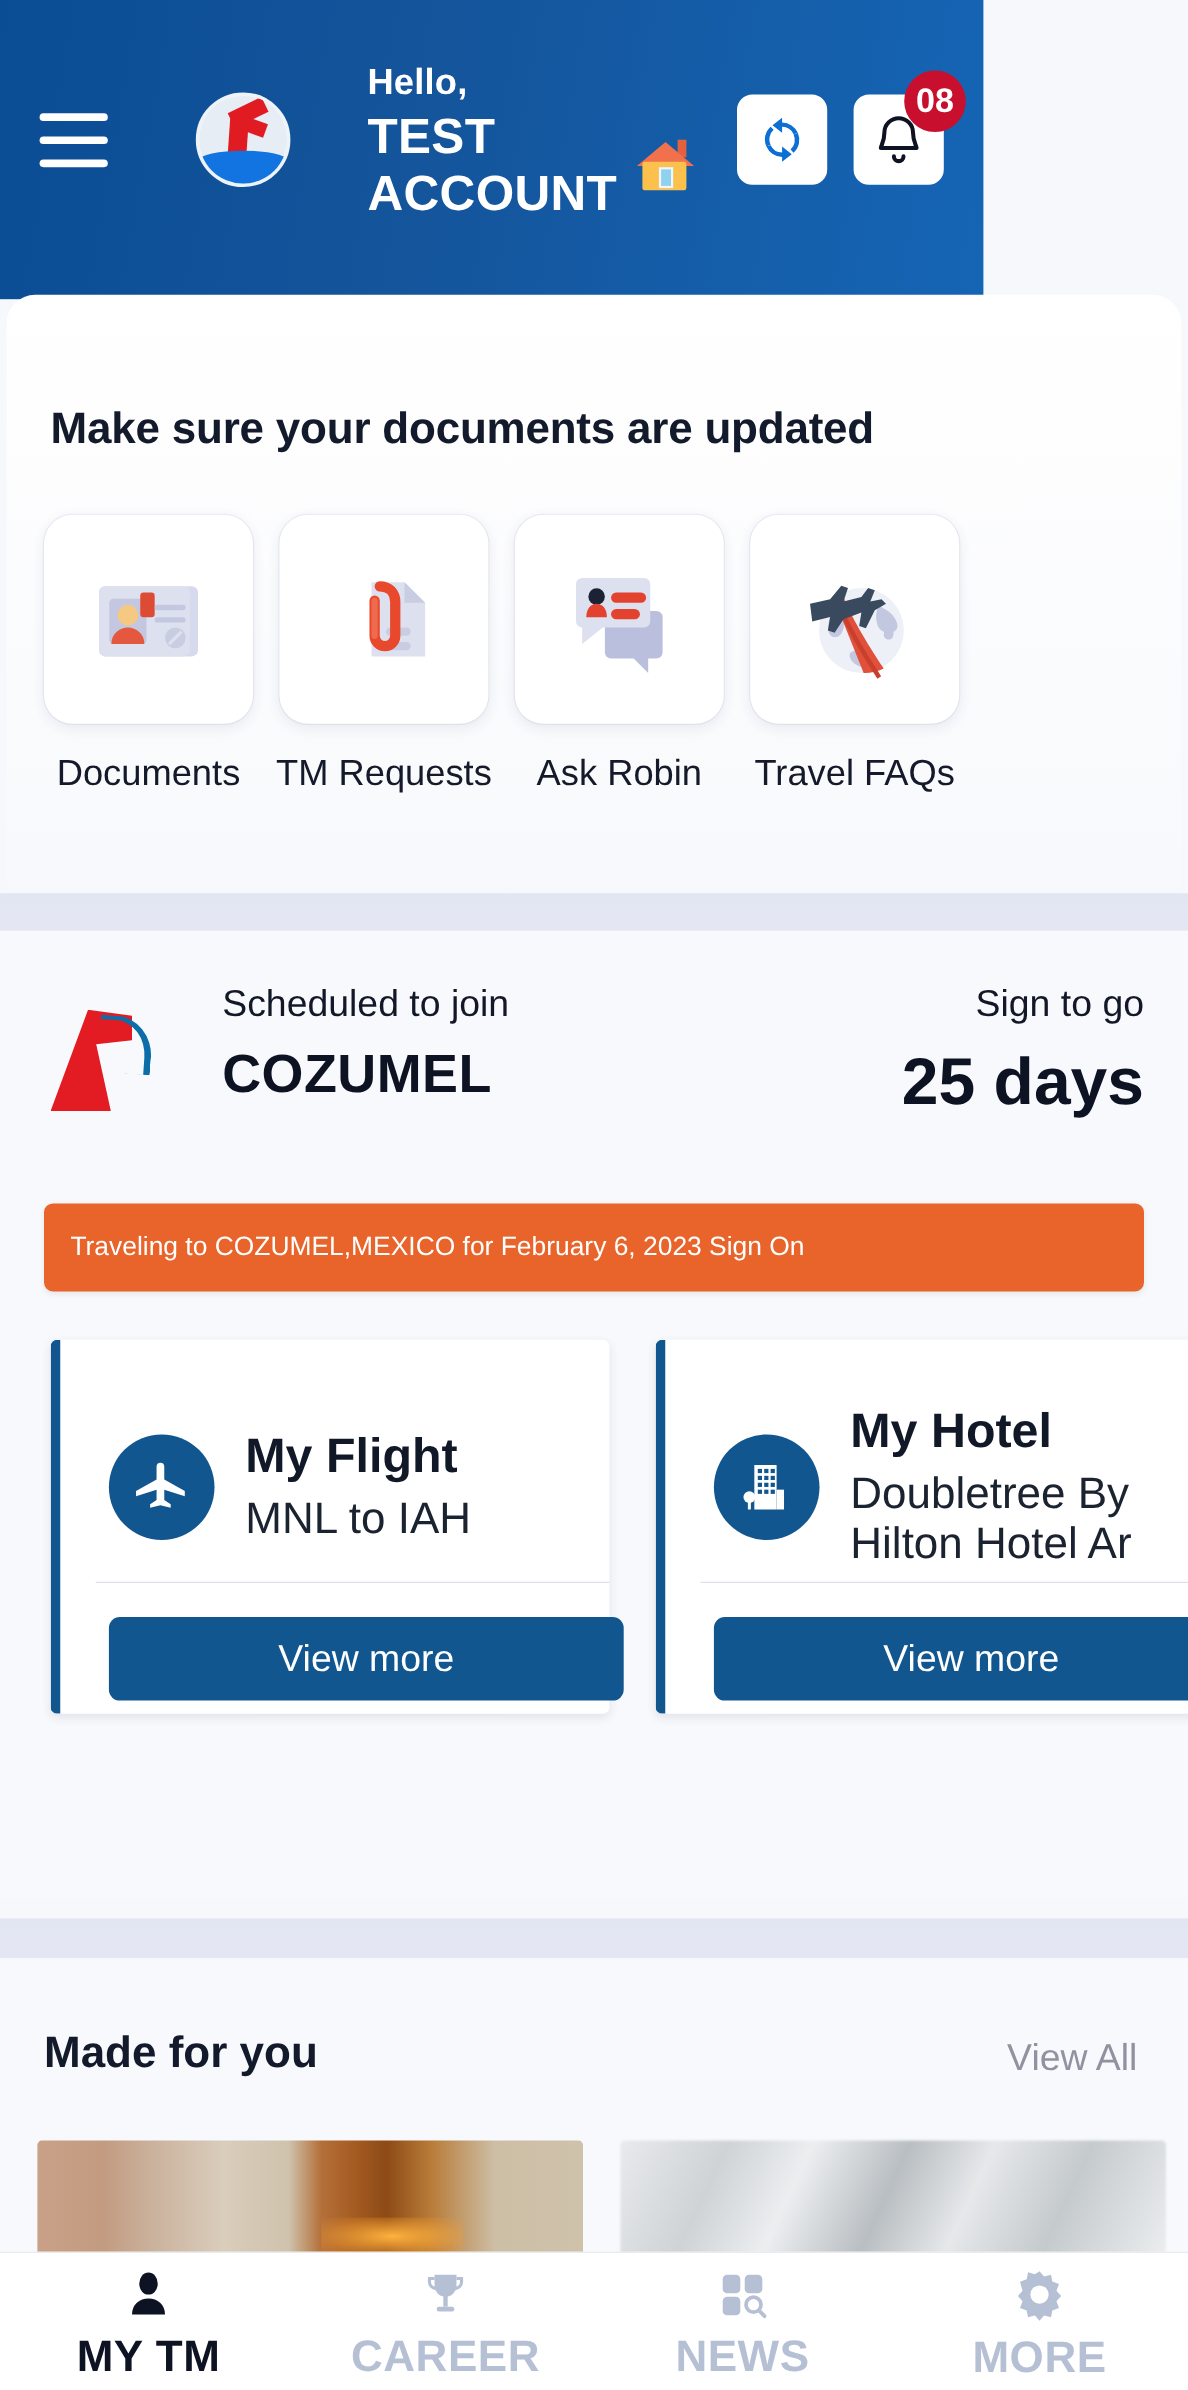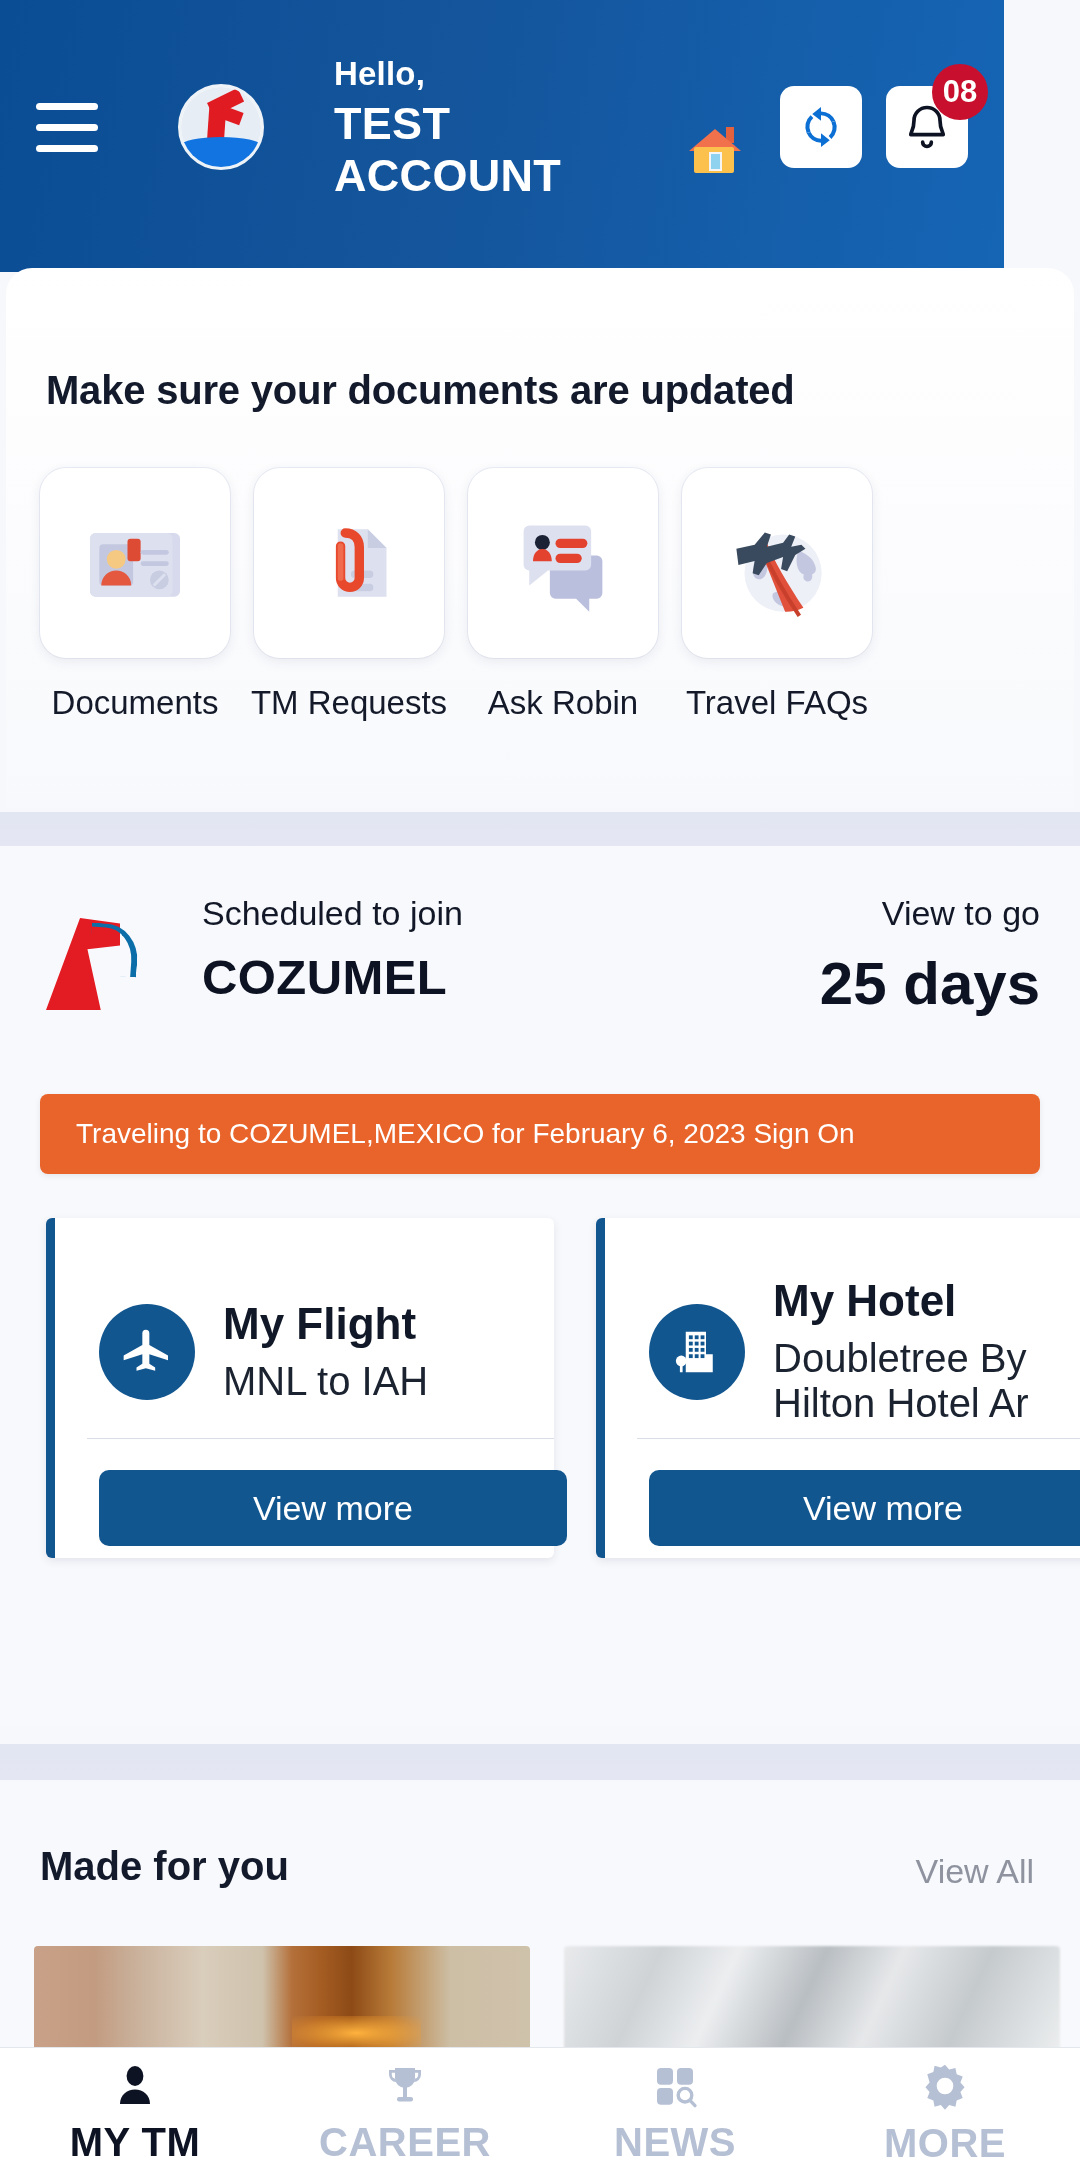--- a/index.html
+++ b/index.html
@@ -6,21 +6,21 @@
   html, body {
     width: 1080px; height: 2173px;
     font-family: "Liberation Sans", sans-serif;
     background: #f8f9fc;
     overflow: hidden;
   }
   .phone { position: relative; width: 1080px; height: 2173px; background: #f7f8fb; }
 
   
   .header {
-    position: absolute; left: 0; top: 0; width: 1004px; height: 272px;
+    position: absolute; left: 0; top: 0; width: 894px; height: 272px;
     background: linear-gradient(100deg, #0b4d94 0%, #14559c 45%, #1565b5 100%);
     display: flex; align-items: center; padding: 0 36px; gap: 40px;
   }
   .hamburger { width: 62px; height: 56px; display: flex; flex-direction: column;
     justify-content: center; gap: 14px; cursor: pointer; margin-top: -18px;}
   .hamburger span { display: block; width: 62px; height: 7px; background: #fff; border-radius: 4px; }
 
   .avatar {
     width: 86px; height: 86px; border-radius: 50%; margin-left: 40px; margin-top: -18px;
     background: #ffffff; border: 3px solid #eef3f8;
@@ -102,21 +102,21 @@
   .ship-text { margin-left: 22px; }
   .ship-sub { font-size: 34px; color:#121827; font-weight:400; }
   .ship-name { font-size: 49px; color:#0d1323; font-weight:700; margin-top: 16px; letter-spacing:.4px;}
   .days-col { margin-left:auto; text-align:right; }
   .days-sub { font-size: 34px; color:#121827; }
   .days-val { font-size: 60px; color:#0d1323; font-weight:700; margin-top: 16px;}
 
   .banner {
     position:absolute; left: 40px; top: 248px; width: 1000px; height: 80px;
     background:#e8642a; border-radius: 8px; display:flex; align-items:center;
-    color:#fff; font-size: 28px; padding-left: 36px; white-space: nowrap; overflow:hidden;
+    color:#fff; font-size: 24px; padding-left: 24px; white-space: nowrap; overflow:hidden;
     box-shadow: 0 2px 6px rgba(0,0,0,.08);
   }
 
   .trip-cards { position:absolute; left: 46px; top: 372px; display:flex; gap: 42px; }
   .trip-card {
     width: 508px; height: 340px; background:#fff; border-radius: 6px;
     border-left: 9px solid #12568f;
     box-shadow: 0 3px 9px rgba(40,50,90,.10);
     position:relative; flex: 0 0 auto;
   }
@@ -294,21 +294,21 @@
     <div class="ship-row">
       <div class="ship-logo">
         <div class="tail"></div>
         <div class="swoosh"></div>
       </div>
       <div class="ship-text">
         <div class="ship-sub">Scheduled to join</div>
         <div class="ship-name">COZUMEL</div>
       </div>
       <div class="days-col">
-        <div class="days-sub">View to go</div>
+        <div class="days-sub">Sign to go</div>
         <div class="days-val">25 days</div>
       </div>
     </div>
 
     <div class="banner">Traveling to COZUMEL,MEXICO for February 6, 2023 Sign On</div>
 
     <div class="trip-cards">
 
       <div class="trip-card">
         <div class="trip-top">

